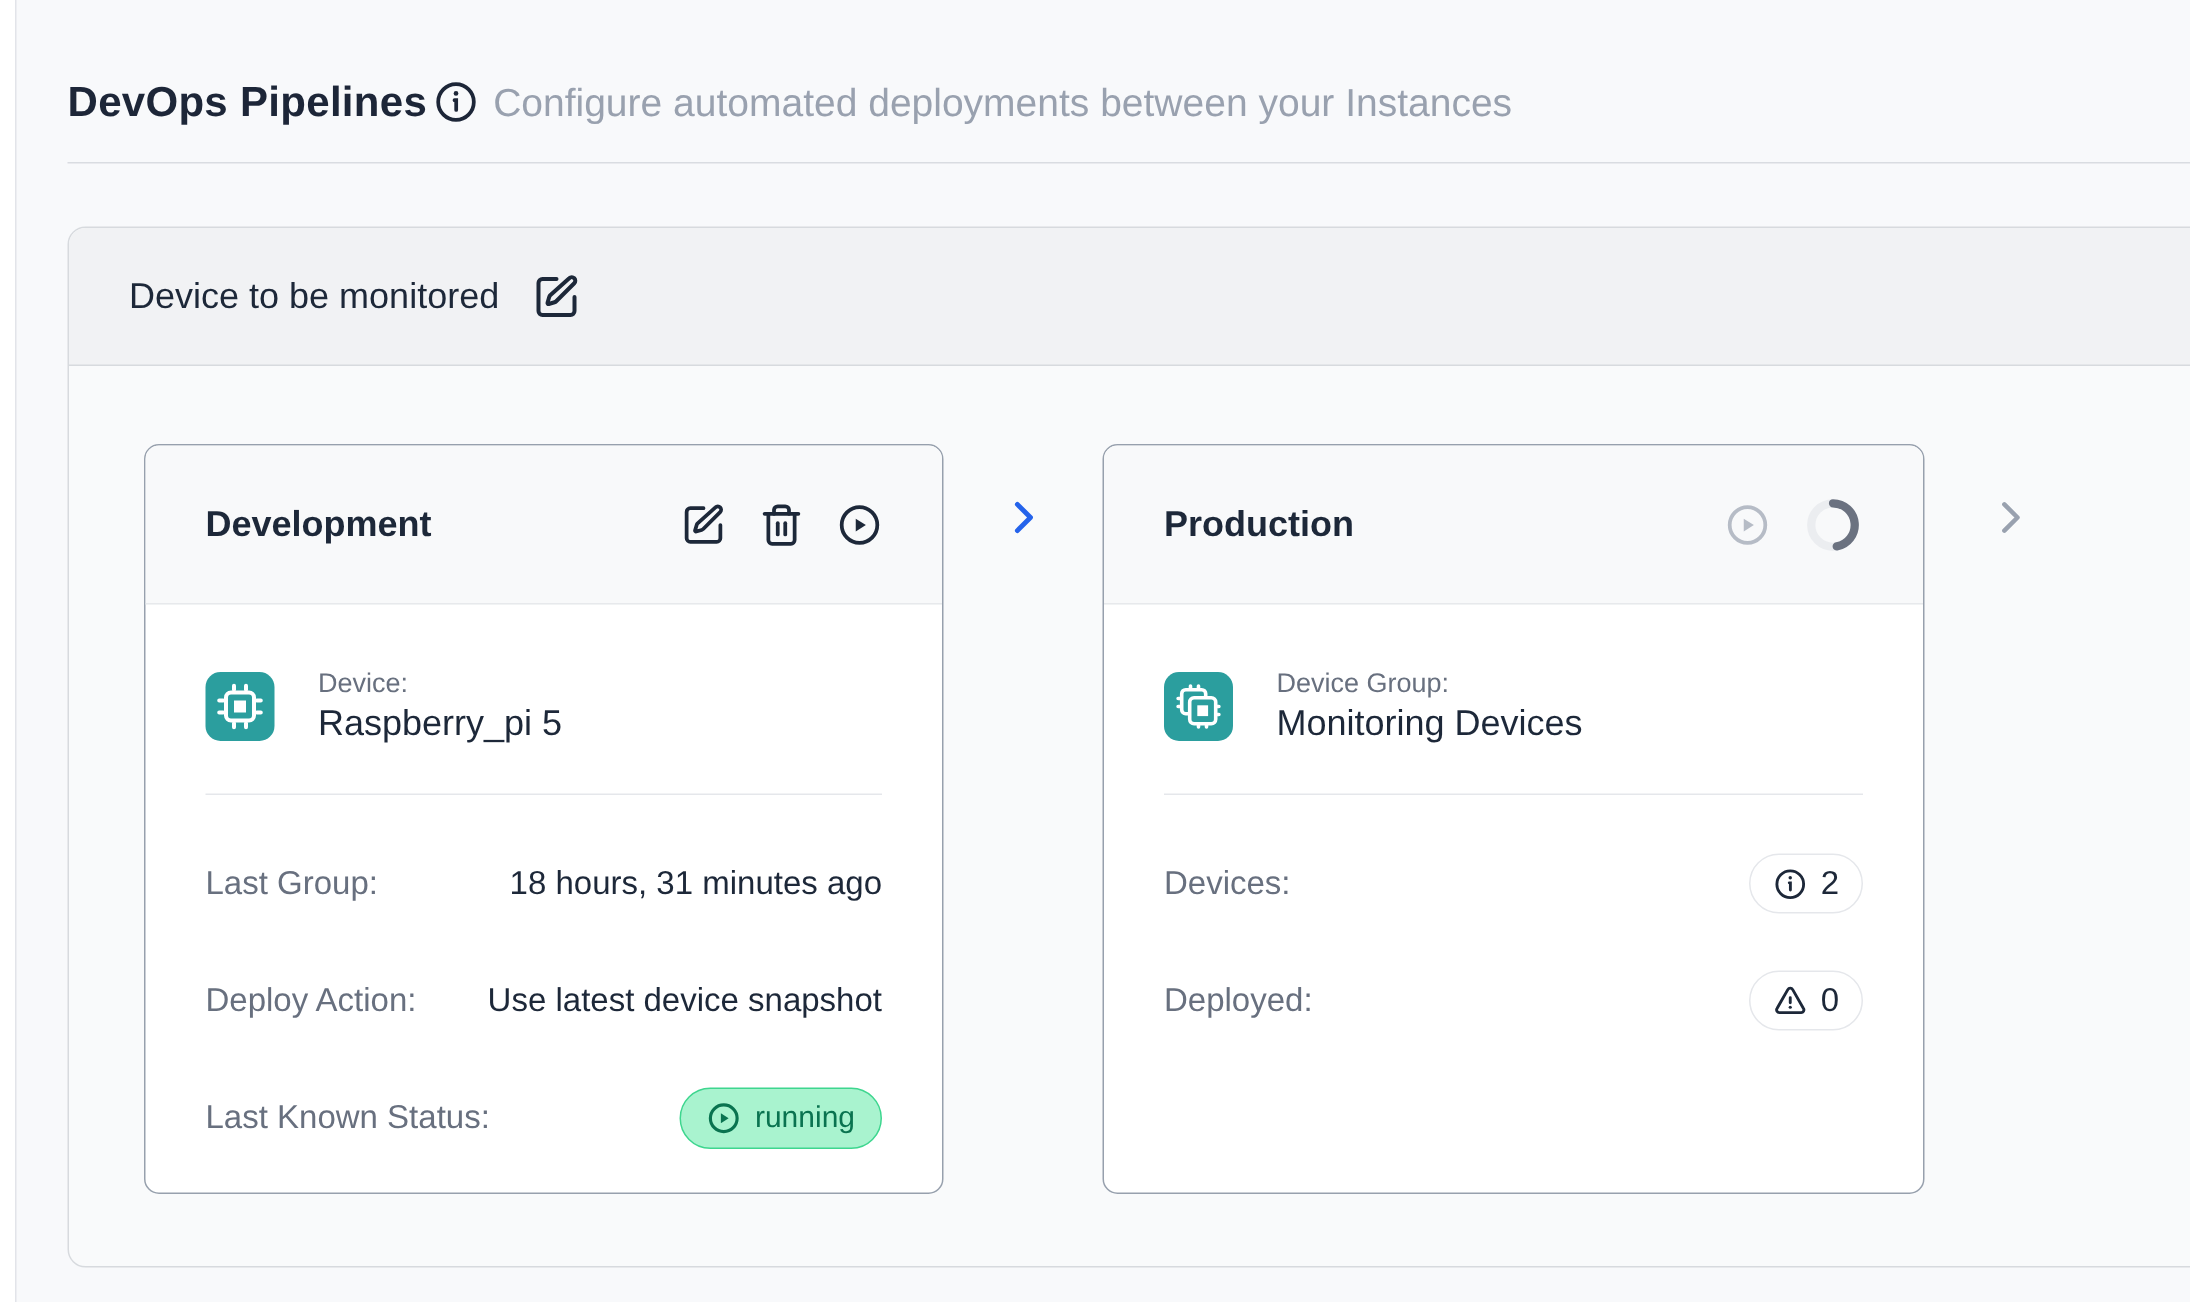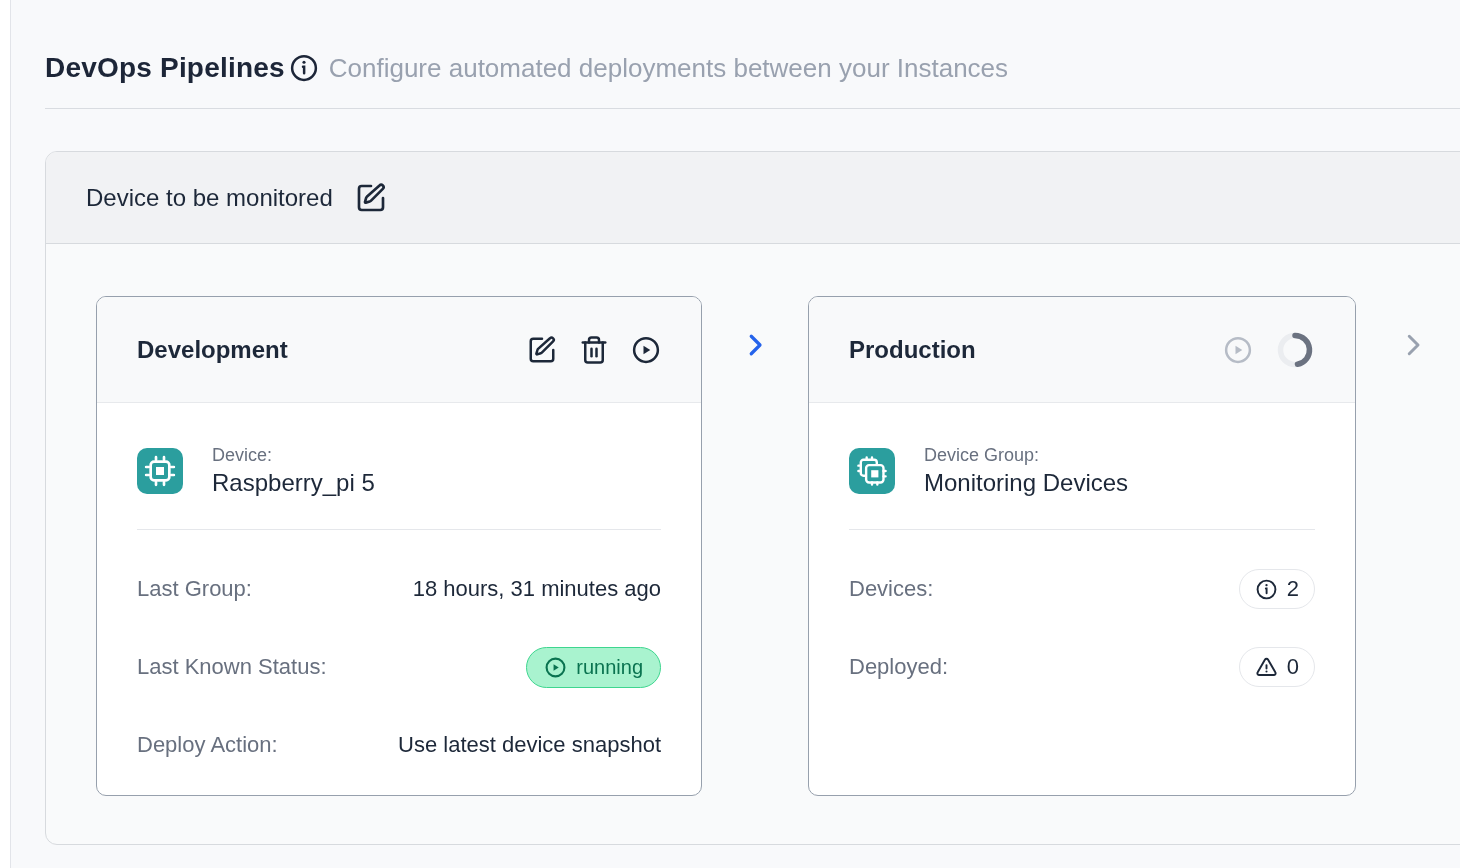--- a/index.html
+++ b/index.html
@@ -21,21 +21,21 @@
   .panel-header { height:92px; background:#f1f2f4; border-bottom:1px solid #d7dade;
                   display:flex; align-items:center; gap:22px; padding:0 40px; }
   .panel-title { font-size:24px; color:#1d2839; }
   .icon-btn { background:none; border:none; cursor:pointer; display:flex;
               align-items:center; color:#1d2839; padding:0; }
   .panel-body { padding:52px 50px 48px 50px; display:flex; align-items:stretch; }
 
   
   .card { background:#ffffff; border:1px solid #97a0ad; border-radius:10px;
           height:500px; overflow:hidden; }
-  .card-dev { width:606px; flex:none; }
+  .card-dev { width:533px; flex:none; }
   .card-prod { width:548px; flex:none; }
   .card-header { height:106px; background:#f8f9fa; border-bottom:1px solid #e7e9ec;
                  display:flex; align-items:center; justify-content:space-between;
                  padding:0 40px; }
   .card-title { font-size:24px; font-weight:600; color:#1d2839; }
   .card-actions { display:flex; align-items:center; gap:22px; }
   .card-body { padding:0 40px; }
 
   .device-row { display:flex; align-items:center; gap:29px; margin-top:42px; }
   .device-avatar { width:46px; height:46px; border-radius:10px; background:#2b9e9e;
@@ -146,35 +146,35 @@
             </div>
           </div>
           <hr class="card-divider">
 
           <div class="kv-row first">
             <span class="kv-label">Last Group:</span>
             <span class="kv-value">18 hours, 31 minutes ago</span>
           </div>
 
           <div class="kv-row">
+            <span class="kv-label">Deploy Action:</span>
+            <span class="kv-value">Use latest device snapshot</span>
+          </div>
+
+          <div class="kv-row">
             <span class="kv-label">Last Known Status:</span>
             <span class="status-pill">
               <span>
                 <svg viewBox="0 0 24 24" width="23" height="23" fill="none" stroke="currentColor" stroke-width="2.2" stroke-linecap="round" stroke-linejoin="round">
                   <circle cx="12" cy="12" r="9.3"></circle>
                     <path d="M10 8.6v6.8l5.4-3.4Z" fill="currentColor" stroke="none"></path>
                 </svg>
               </span>
               <span>running</span>
             </span>
-          </div>
-
-          <div class="kv-row">
-            <span class="kv-label">Deploy Action:</span>
-            <span class="kv-value">Use latest device snapshot</span>
           </div>
         </div>
       </div>
 
       <div class="connector">
         <span>
           <svg viewBox="0 0 24 24" width="30" height="30" fill="none" stroke="currentColor" stroke-width="2.6" stroke-linecap="round" stroke-linejoin="round">
             <path d="m9 5 7 7-7 7"></path>
           </svg>
         </span>

